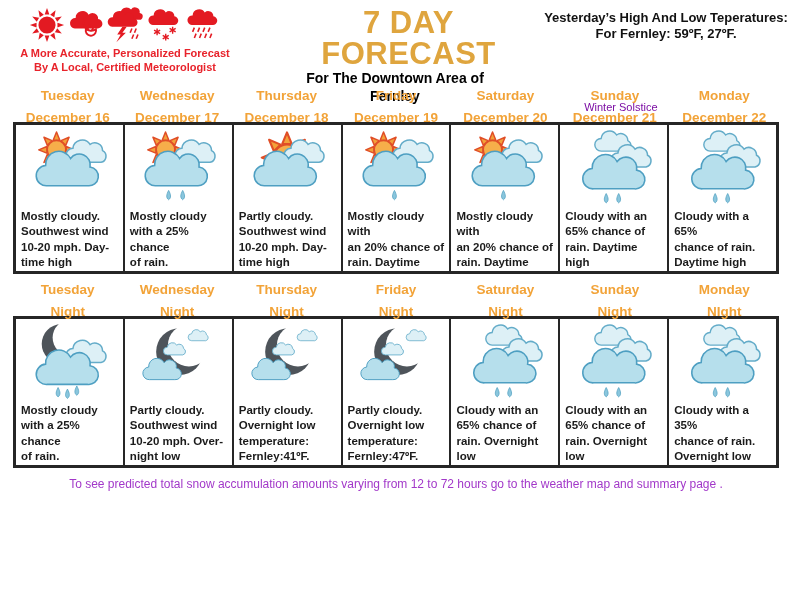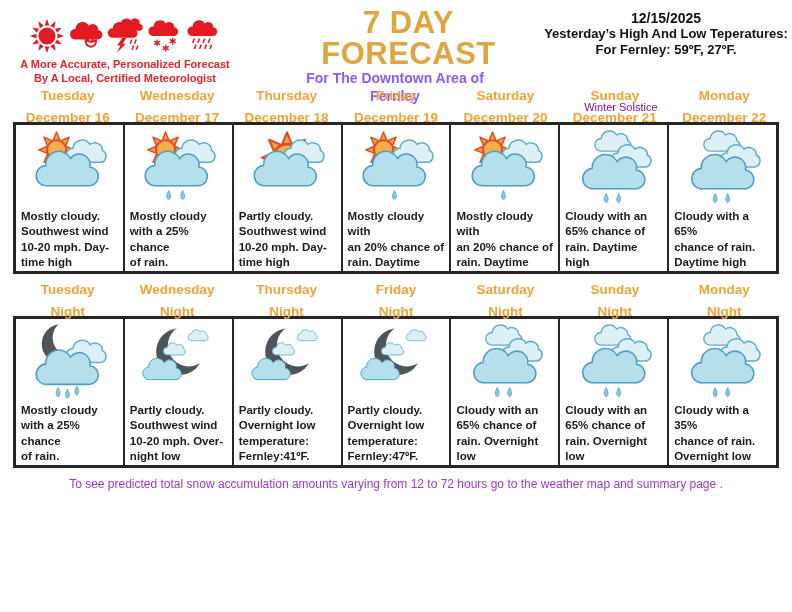--- a/index.html
+++ b/index.html
@@ -1,33 +1,33 @@
 <!DOCTYPE html>
 <html><head>
 <meta charset="utf-8">
 <style>
   html,body{margin:0;padding:0;background:#fff;}
   .page{width:792px;height:612px;background:#fff;font-family:"Liberation Sans",sans-serif;overflow:hidden;position:relative;}
 
   
   header{display:flex;height:86px;}
-  .h-left{width:250px;text-align:center;padding-top:13px;}
+  .h-left{width:250px;text-align:center;padding-top:2px;}
   .brand-icons{display:flex;justify-content:center;align-items:flex-end;gap:1px;height:44px;}
   .brand-icons svg{width:38px;height:42px;}
   .brand-line{color:#E8232B;font-weight:bold;font-size:11px;line-height:1.3;}
   .h-center{flex:1;text-align:center;padding-top:7px;}
   .site{color:#ED1C24;font-weight:bold;font-size:16px;line-height:1.05;}
   .title{color:#DFA53E;font-weight:bold;font-size:31px;letter-spacing:0.5px;line-height:1.0;margin-left:27px;}
-  .subtitle{color:#8b5cf6;font-weight:bold;font-size:14px;line-height:1.3;}
+  .subtitle{color:#000000;font-weight:bold;font-size:14px;line-height:1.3;}
   .h-right{width:252px;text-align:center;padding-top:10px;font-weight:bold;color:#111;}
   .h-right .date{font-size:14px;}
   .h-right .yline{font-size:13px;line-height:1.25;}
 
   
-  .grid-headers{display:flex;padding:0 13px;height:36px;justify-content:center;}
+  .grid-headers{display:flex;padding:0 13px;height:36px;}
   .grid-headers.night{height:42px;padding-top:6px;box-sizing:border-box;}
   .hd-col{flex:1;text-align:center;position:relative;color:#F2A338;font-weight:bold;font-size:13.5px;}
   .hd-name{padding-top:2px;}
   .hd-date{margin-top:7px;}
   .hd-night{margin-top:7px;}
   .hd-special{position:absolute;left:12px;right:0;top:15px;color:#7C0EA4;font-size:11px;font-weight:normal;}
 
   
   .block{margin:0 13px;border:3px solid #262626;display:flex;height:152px;box-sizing:border-box;}
   .cell{flex:1;border-right:2px solid #262626;padding:2px 5px 0 5px;box-sizing:border-box;overflow:hidden;}
@@ -237,21 +237,20 @@
       <div class="brand-line">By A Local, Certified Meteorologist</div>
     </div>
 
     <div class="h-center">
       <div class="title">7 DAY FORECAST</div>
       <div class="subtitle">For The Downtown Area of</div>
       <div class="subtitle">Fernley</div>
     </div>
 
     <div class="h-right">
-      <div class="date">12/15/2025</div>
       <div class="yline">Yesterday’s High And Low Teperatures:</div>
       <div class="yline">For Fernley: 59ºF, 27ºF.</div>
     </div>
   </header>
 
   <div class="grid-headers">
     <div class="hd-col">
         <div class="hd-name">Tuesday</div>
         <div class="hd-special"></div>
         <div class="hd-date">December 16</div>

